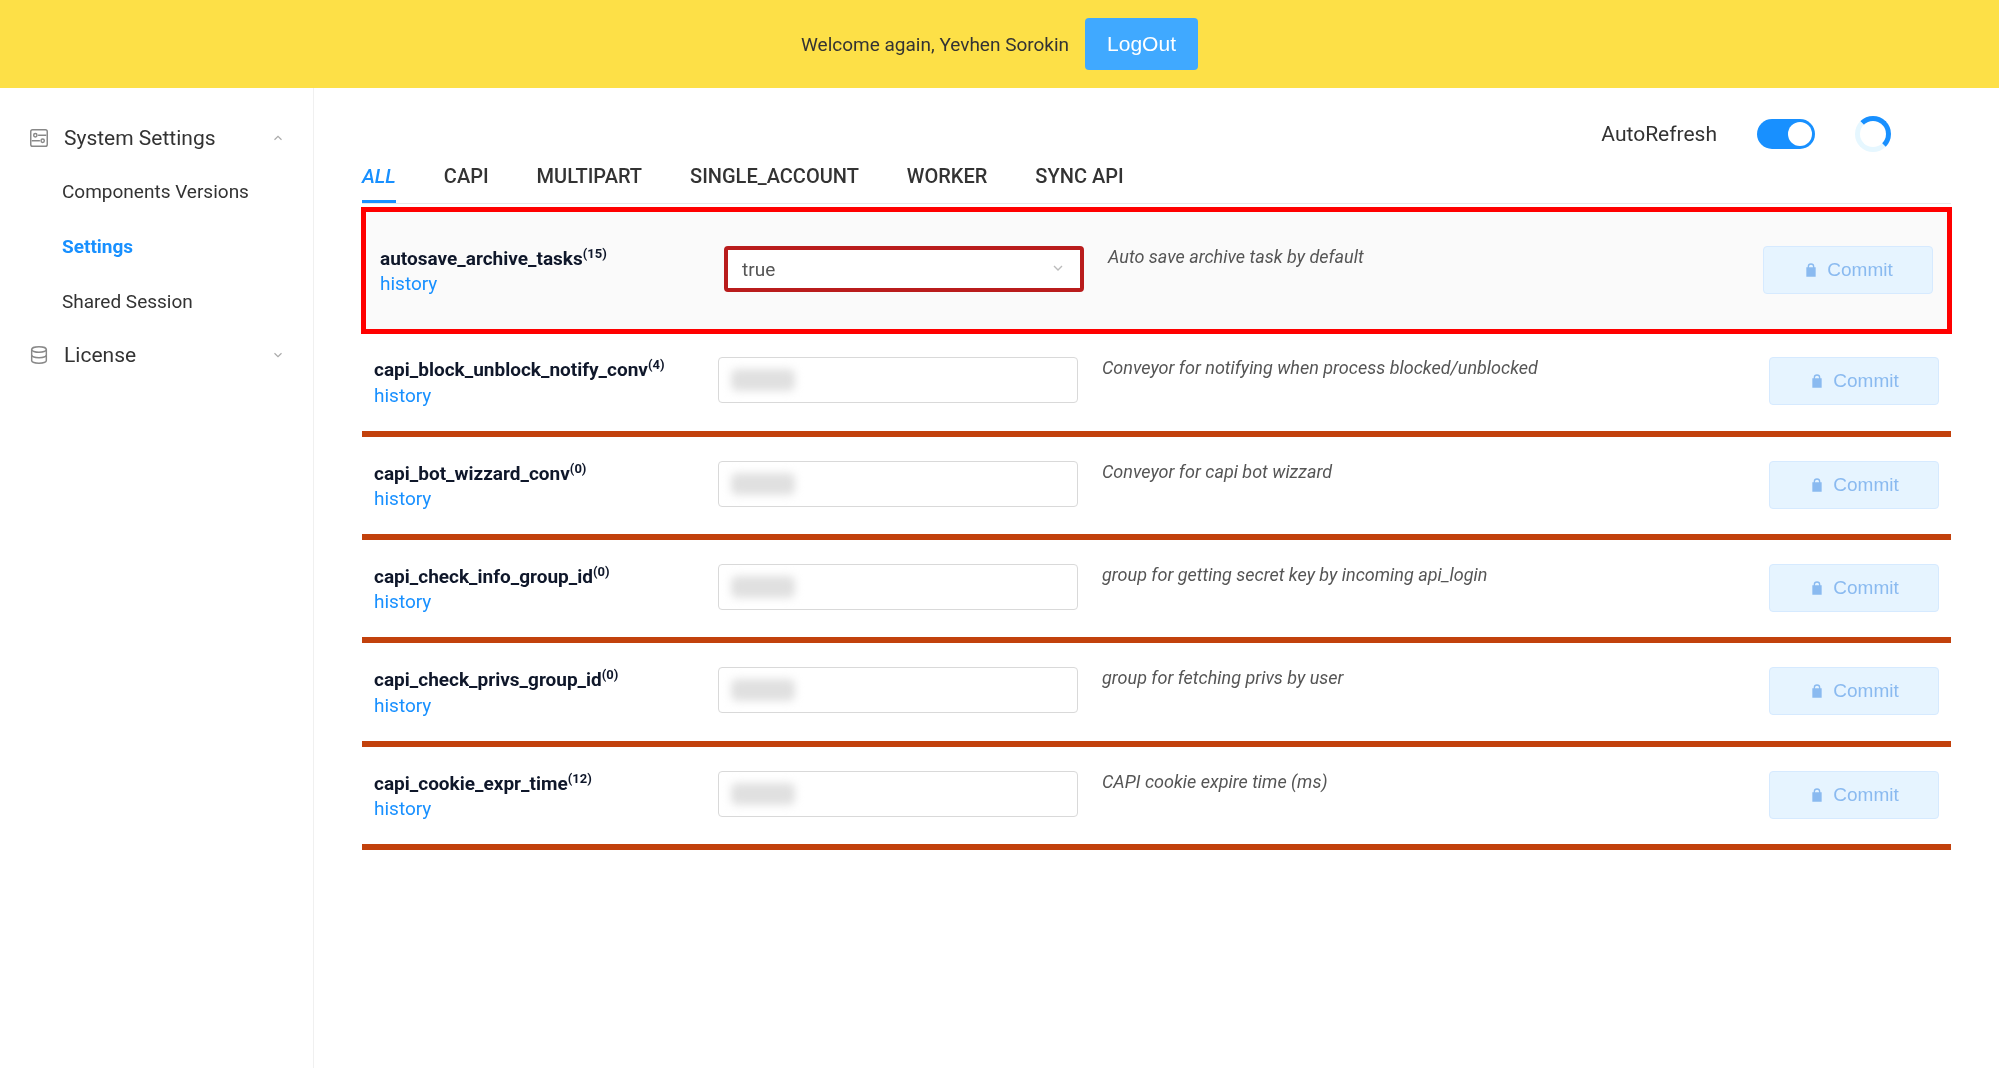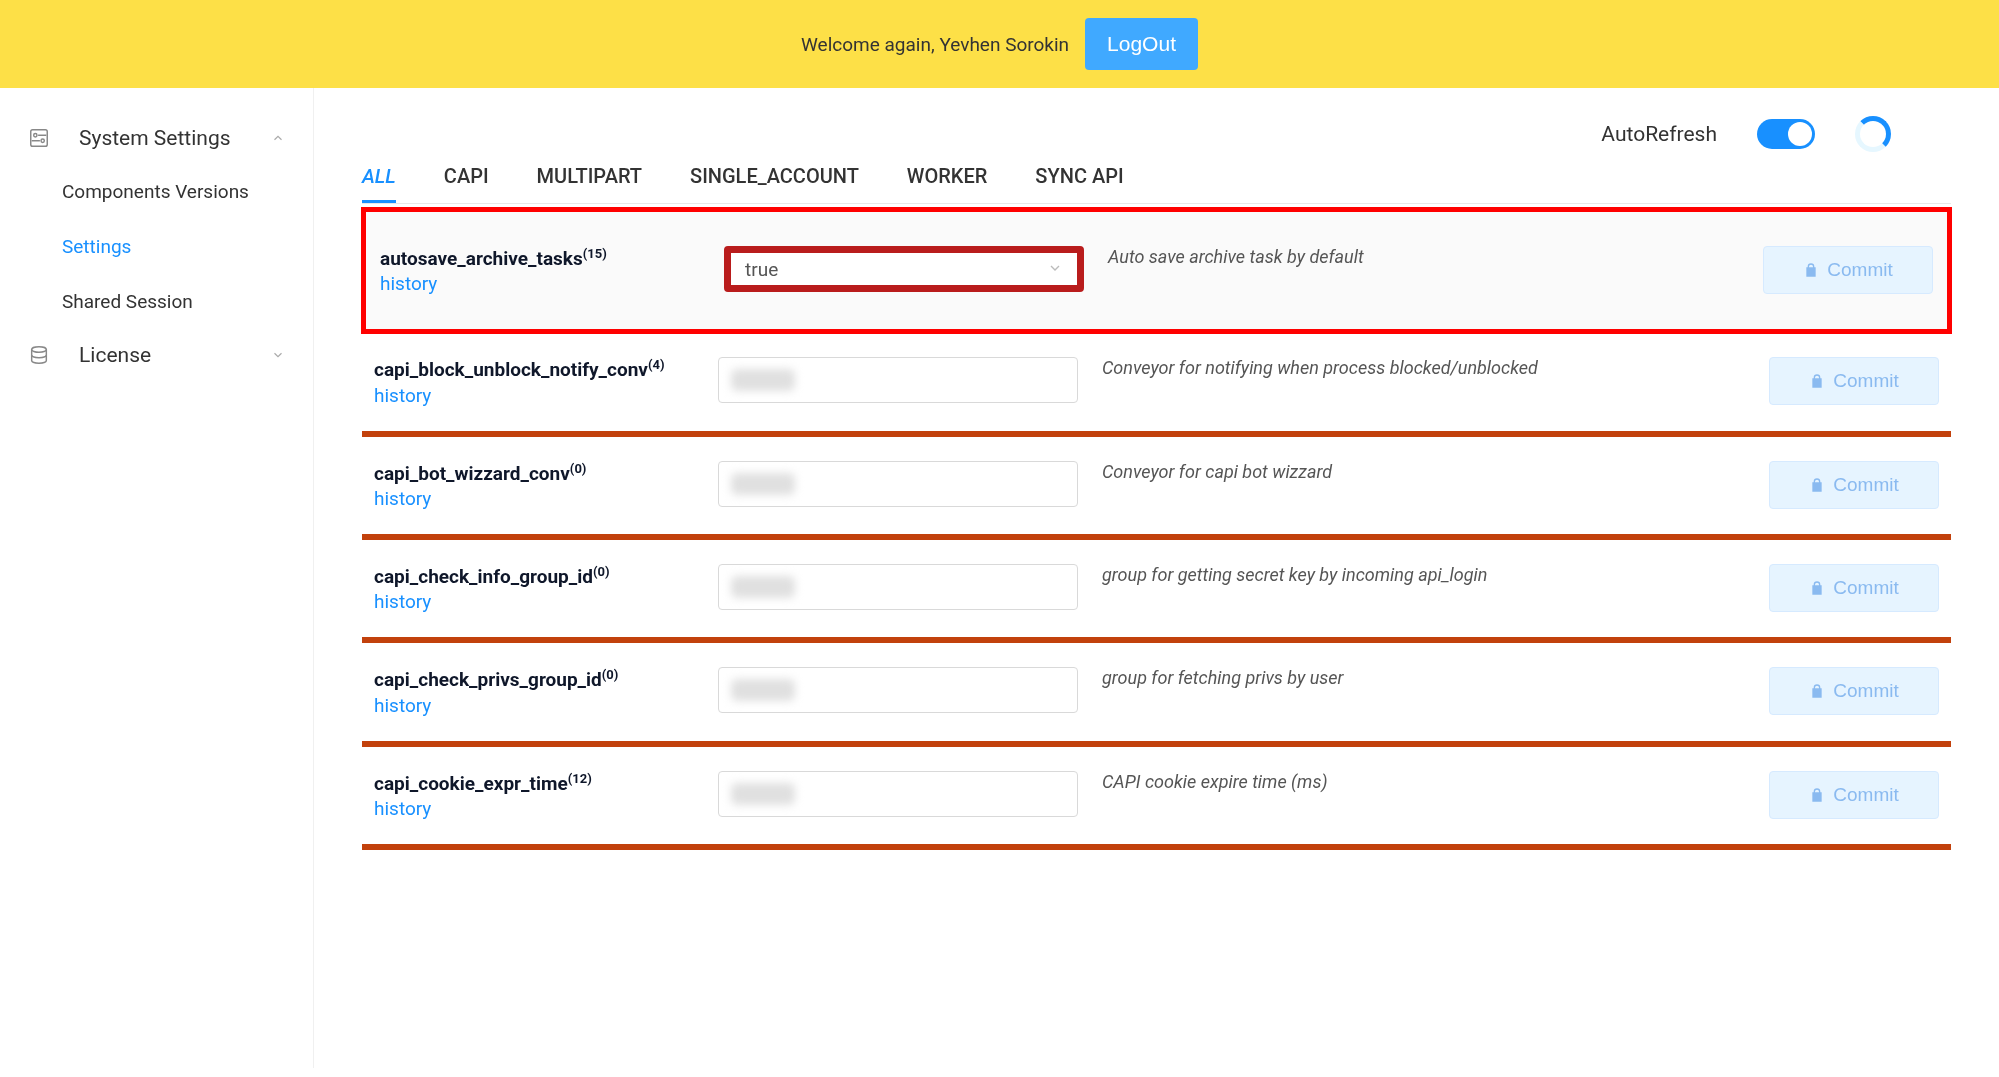--- a/index.html
+++ b/index.html
@@ -34,34 +34,34 @@
       padding-top: 24px;
       min-height: 980px;
     }
     .sidebar-section {
       display: flex;
       align-items: center;
       padding: 14px 28px;
       font-size: 21px;
       color: #333;
       cursor: pointer;
-      gap: 29px;
+      gap: 14px;
       position: relative;
     }
     .sidebar-section .chevron {
       margin-left: auto;
       color: #aaa;
     }
     .sidebar-item {
       padding: 16px 28px 16px 62px;
       font-size: 19px;
       color: #333;
       cursor: pointer;
     }
-    .sidebar-item.active { color: #1890ff; }
+    .sidebar-item.active { color: #1890ff; font-weight: bold; }
 
     .icon-box {
       width: 22px;
       height: 22px;
       display: inline-flex;
       align-items: center;
       justify-content: center;
     }
 
     .main {
@@ -142,21 +142,21 @@
       border-bottom: none;
     }
 
     .col-name { width: 320px; flex-shrink: 0; }
     .setting-name { font-size: 19px; font-weight: 700; color: #0f172a; }
     .setting-name sup { font-weight: 700; font-size: 13px; }
     .history-link { color: #1890ff; font-size: 19px; cursor: pointer; display: block; margin-top: 2px; }
 
     .col-input { width: 360px; flex-shrink: 0; }
     .select-box {
-      border: 7px solid #b91c1c;
+      border: 4px solid #b91c1c;
       border-radius: 4px;
       height: 46px;
       display: flex;
       align-items: center;
       padding: 0 14px;
       font-size: 19px;
       color: #555;
       position: relative;
       background: #fff;
     }

